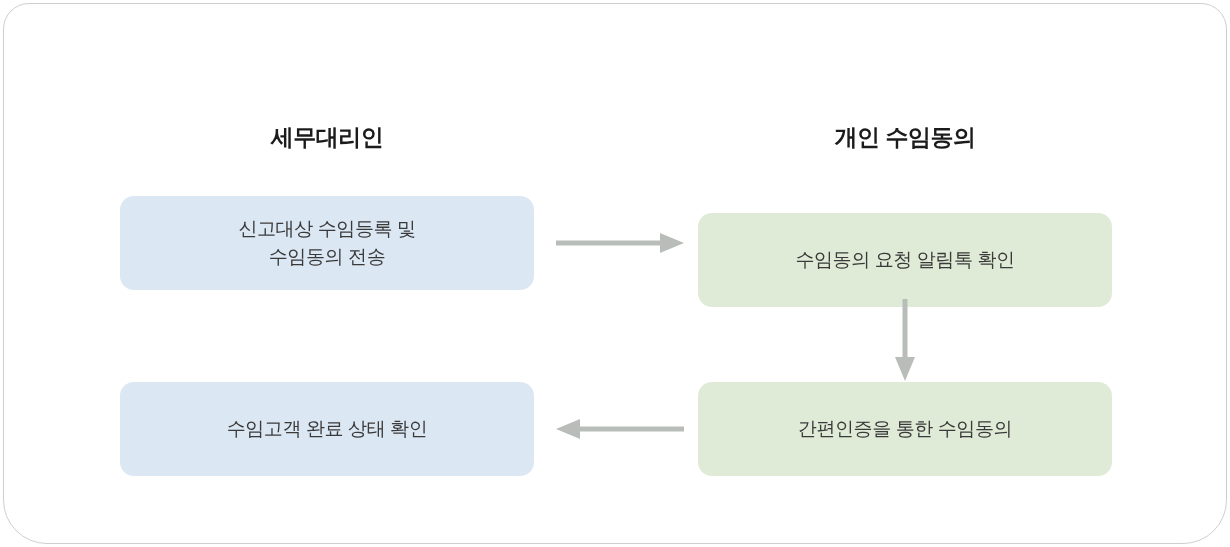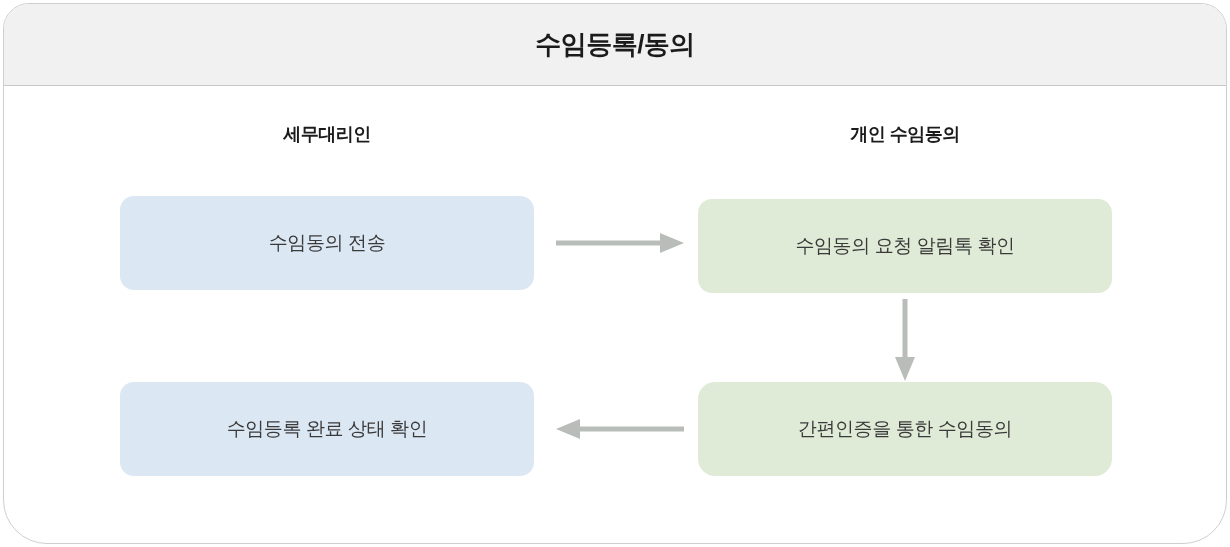--- a/index.html
+++ b/index.html
@@ -52,21 +52,21 @@
     left: 0;
     top: 83px;
     right: 0;
     bottom: 0;
   }
 
   
   .col-head {
     position: absolute;
     top: 35px;
-    font-size: 18px;
+    font-size: 23px;
     font-weight: bold;
     color: #1b1b1b;
     text-align: center;
     letter-spacing: -0.5px;
   }
   .col-head.left  { left: 116px; width: 414px; }
   .col-head.right { left: 694px; width: 414px; }
 
   
   .pbox {
@@ -82,61 +82,59 @@
     color: #3a3a3a;
     line-height: 1.45;
     letter-spacing: -0.4px;
     box-sizing: border-box;
     padding: 0 14px;
   }
   .pbox.blue  { background: #dce7f4; }
   .pbox.green { background: #e0ebd7; }
 
   .pbox.r1.left  { left: 116px; top: 109px; }
-  .pbox.r1.right { left: 694px; top: 112px; }
+  .pbox.r1.right { left: 694px; top: 126px; }
   .pbox.r2.left  { left: 116px; top: 295px; }
-  .pbox.r2.right { left: 694px; top: 295px; border-radius: 17px; }
+  .pbox.r2.right { left: 694px; top: 295px; }
 
   .pbox .line { display: block; }
 
   
   .connector { position: absolute; }
 
   .conn-h-right { left: 552px; top: 140px; width: 128px; height: 32px; }
   .conn-v-down  { left: 885px; top: 212px; width: 32px; height: 82px; }
   .conn-h-left  { left: 552px; top: 326px; width: 128px; height: 32px; }
 
   .connector svg { display: block; }
 </style>
 </head>
 <body>
 
 <div class="panel">
 
-  <div class="panel-header">
-    <div class="panel-title">수임등록/동의</div>
-  </div>
 
   <div class="panel-body">
 
     <div class="col-head left">세무대리인</div>
     <div class="col-head right">개인 수임동의</div>
 
     <div class="pbox blue r1 left">
       <span>
+        <span class="line">신고대상 수임등록 및</span>
         <span class="line">수임동의 전송</span>
       </span>
     </div>
 
     <div class="pbox green r1 right">
       <span class="line">수임동의 요청 알림톡 확인</span>
     </div>
 
     <div class="pbox blue r2 left">
-      <span class="line">수임등록 완료 상태 확인</span>
+      <span class="line">수임고객 완료 상태 확인</span>
     </div>
 
     <div class="pbox green r2 right">
       <span class="line">간편인증을 통한 수임동의</span>
     </div>
 
     <div class="connector conn-h-right">
       <svg width="128" height="32" viewBox="0 0 128 32" aria-hidden="true">
         <rect x="0" y="13.5" width="110" height="5" fill="#b9bdba"></rect>
         <polygon points="104,6 128,16 104,26" fill="#b9bdba"></polygon>

